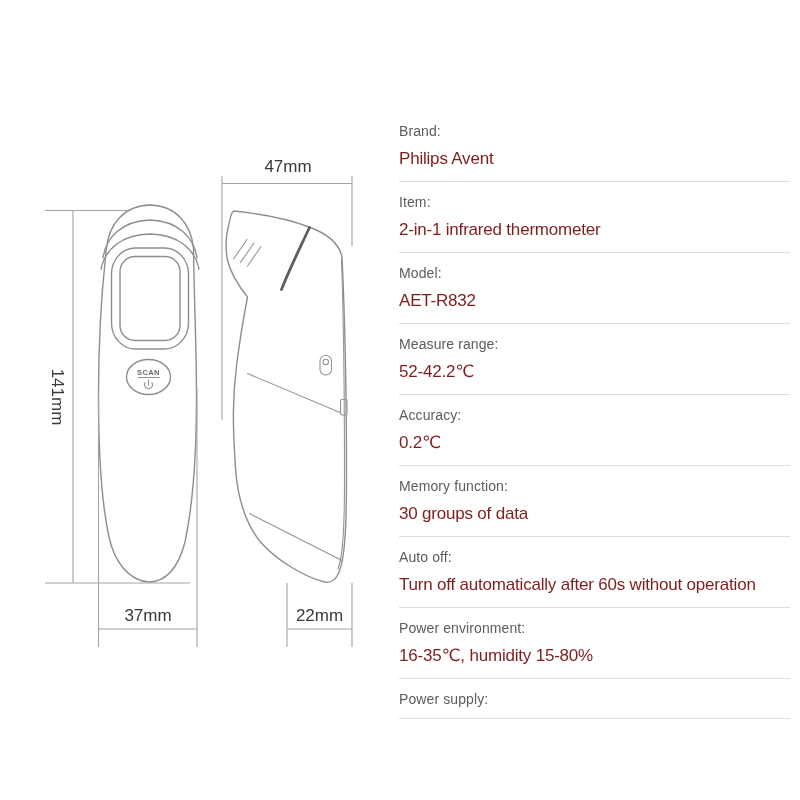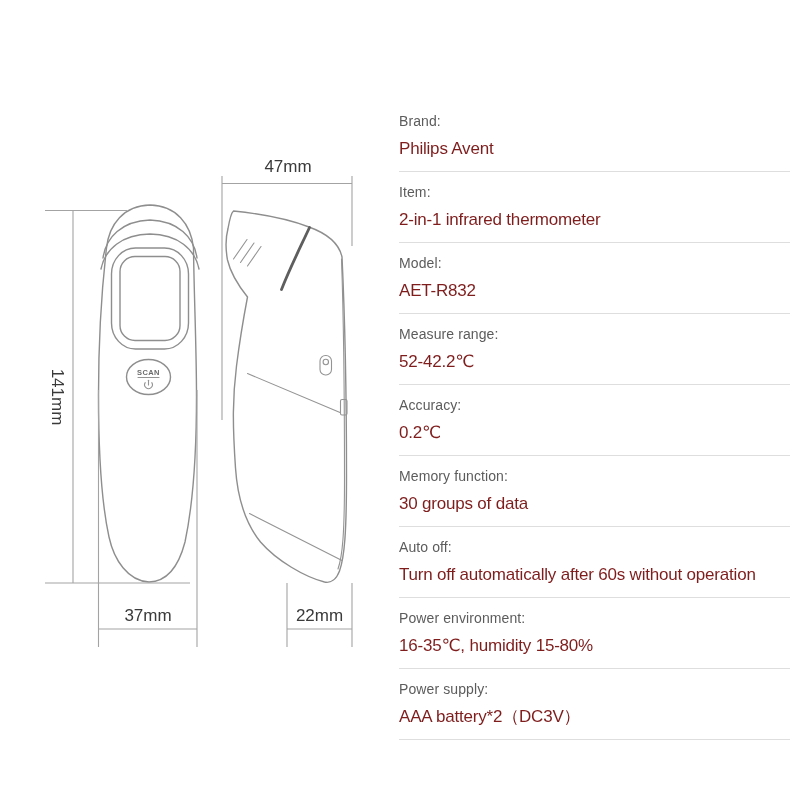--- a/index.html
+++ b/index.html
@@ -8,21 +8,21 @@
     font-family:"Liberation Sans","DejaVu Sans",sans-serif;
     position:relative;
   }
   #canvas{position:absolute;inset:0;width:800px;height:800px;background:#fff;}
 
   
   #drawing{position:absolute;left:0;top:0;width:400px;height:800px;}
 
   
   #spec-panel{
-    position:absolute;left:399px;top:112px;width:392px;
+    position:absolute;left:399px;top:122px;width:392px;
   }
   .spec-row{height:71px;}
   .spec-label{
     font-size:14px;line-height:18px;color:#5c5c5c;
     letter-spacing:0.1px;
   }
   .spec-value{
     font-size:17px;line-height:24px;margin-top:7px;color:#7f1d1d;
     letter-spacing:-0.2px;white-space:nowrap;font-weight:500;
   }
@@ -187,18 +187,17 @@
     </div>
 
     <div class="spec-row">
       <div class="spec-label">Power environment:</div>
       <div class="spec-value">16-35℃, humidity 15-80%</div>
       <div class="spec-divider"></div>
     </div>
 
     <div class="spec-row">
       <div class="spec-label">Power supply:</div>
-      <div class="spec-value">AAA battery*2（DC3V）</div>
       <div class="spec-divider"></div>
     </div>
   </div>
 
 </div>
 
 </body></html>

